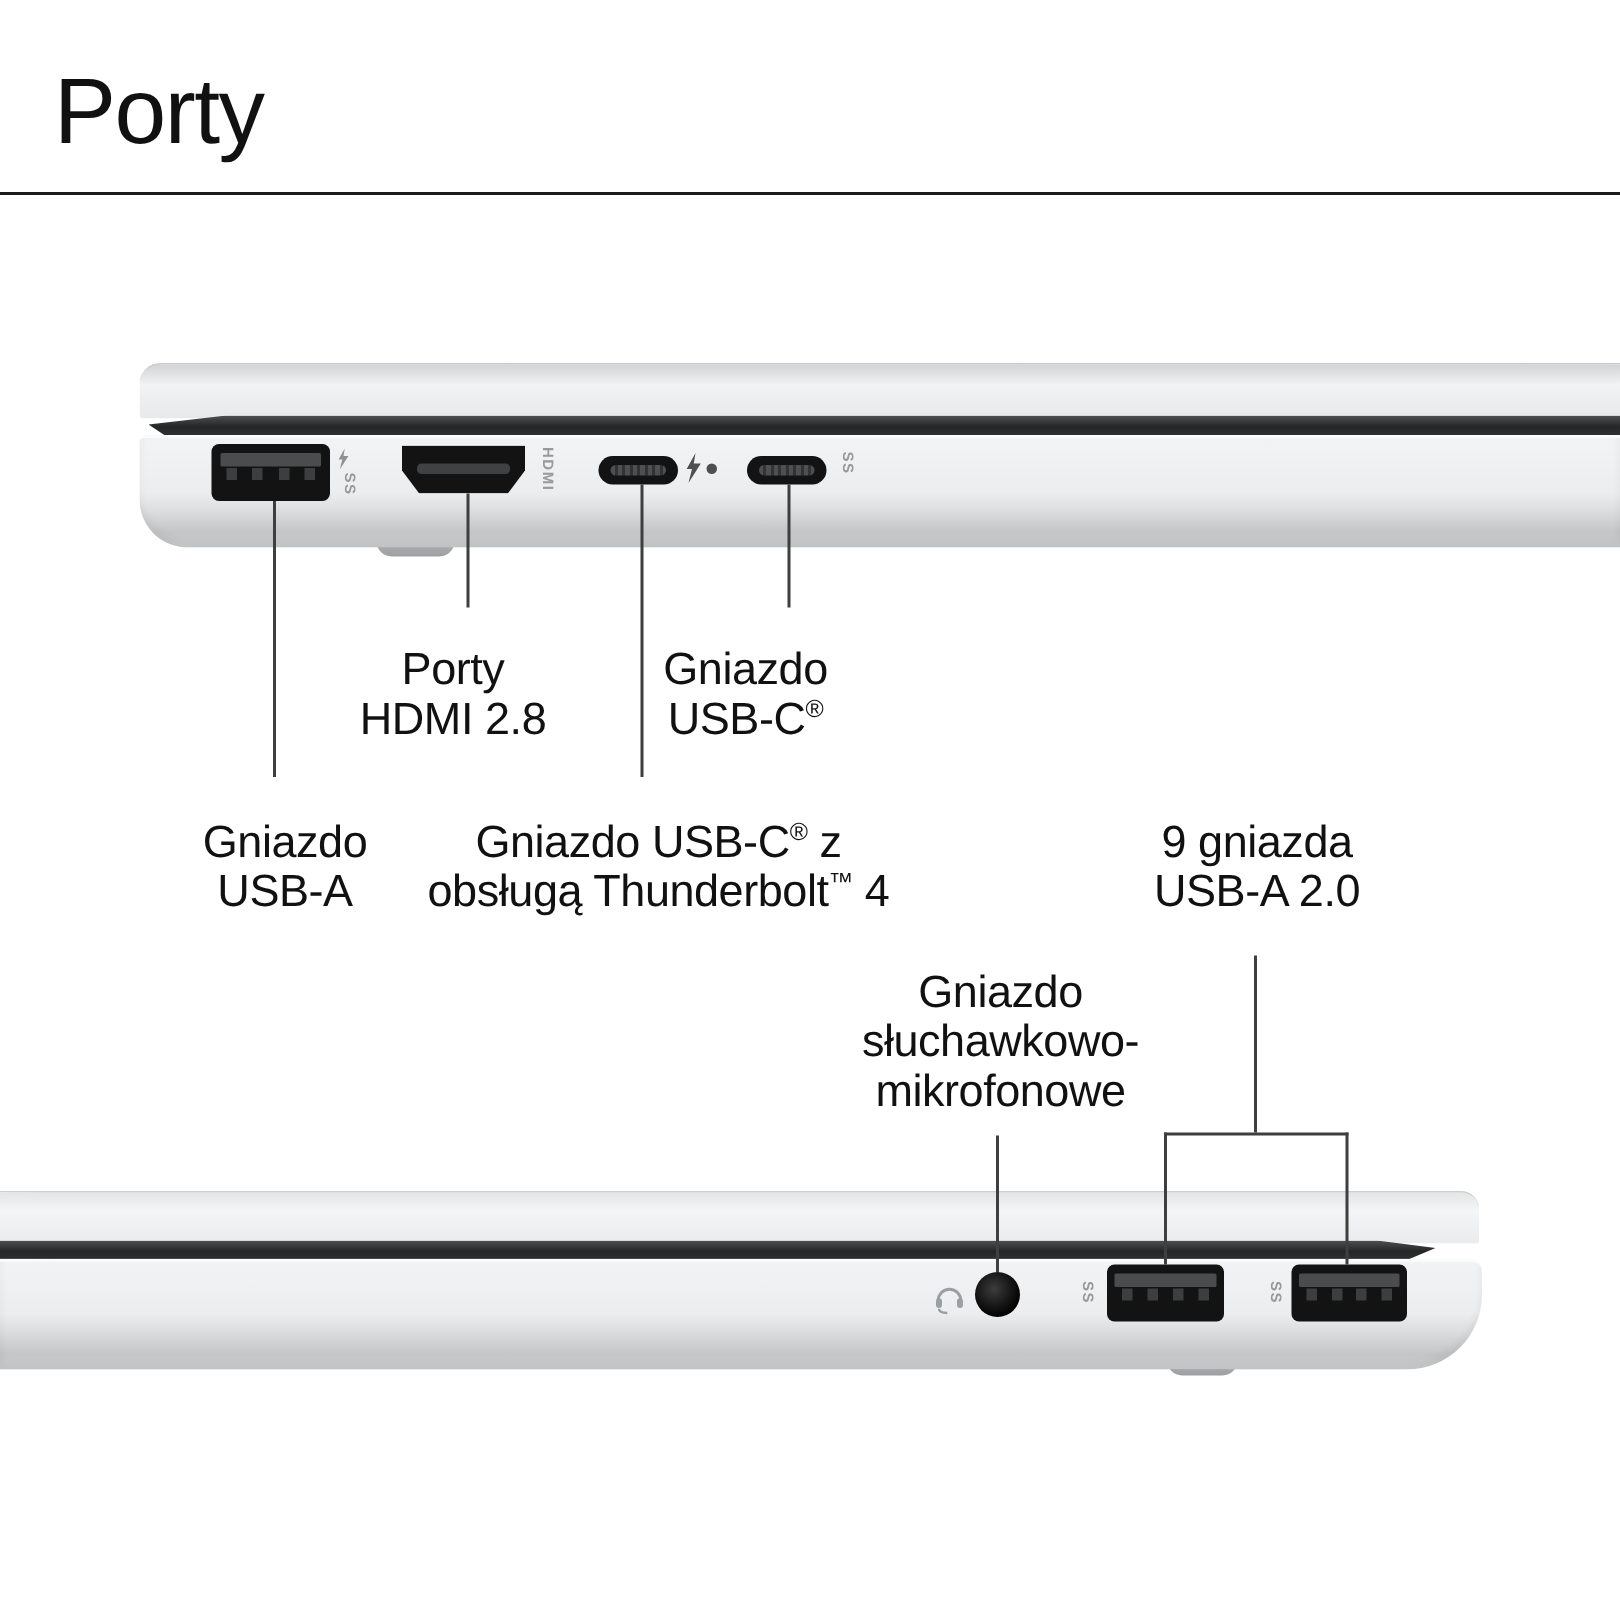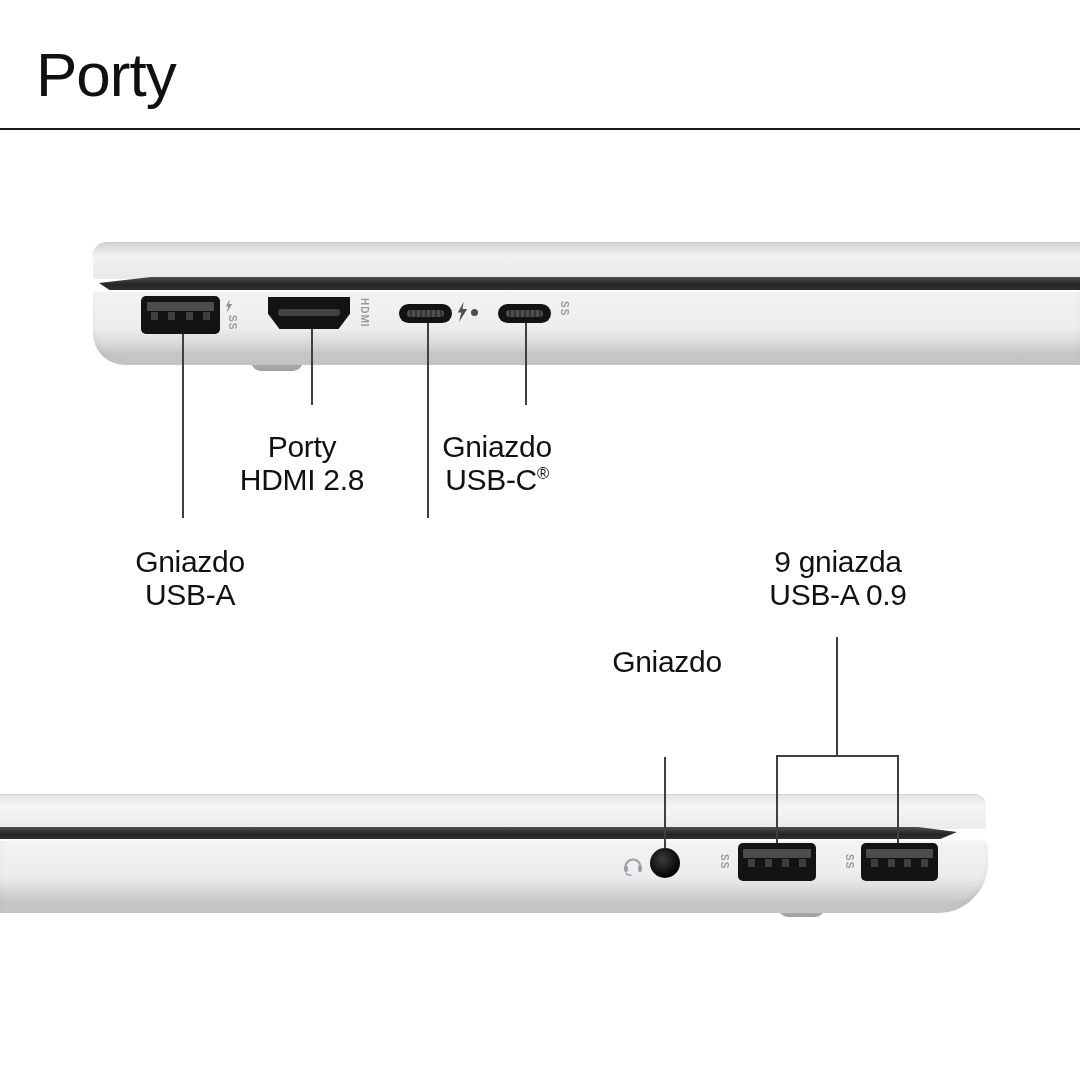--- a/index.html
+++ b/index.html
@@ -131,28 +131,33 @@
     <span>HDMI 2.8</span>
   </div>
   <div class="lbl" style="left:397px;top:430px;width:200px;">
     <span>Gniazdo</span><br>
     <span>USB-C</span><sup>®</sup>
   </div>
   <div class="lbl" style="left:90px;top:545px;width:200px;">
     <span>Gniazdo</span><br>
     <span>USB-A</span>
   </div>
+  <div class="lbl" style="left:259px;top:545px;width:360px;">
+    <span>Gniazdo USB-C</span><sup>®</sup><span> z</span><br>
+    <span>obsługą Thunderbolt</span><sup>™</sup><span> 4</span>
+  </div>
 
   <div class="lbl" style="left:738px;top:545px;width:200px;">
     <span>9 gniazda</span><br>
-    <span>USB-A 0.9</span>
+    <span>USB-A 2.0</span>
   </div>
   <div class="lbl" style="left:517px;top:645px;width:300px;">
     <span>Gniazdo</span><br>
-    <br>
+    <span>słuchawkowo-</span><br>
+    <span>mikrofonowe</span>
   </div>
 
   <div class="cv" style="left:664px;top:757px;height:91px;"></div>
   <div class="cv" style="left:836px;top:637px;height:118px;"></div>
   <div class="ch" style="left:776px;top:755px;width:123px;"></div>
   <div class="cv" style="left:776px;top:755px;height:88px;"></div>
   <div class="cv" style="left:897px;top:755px;height:88px;"></div>
 
   <div>
     <div class="lid-b"></div>

